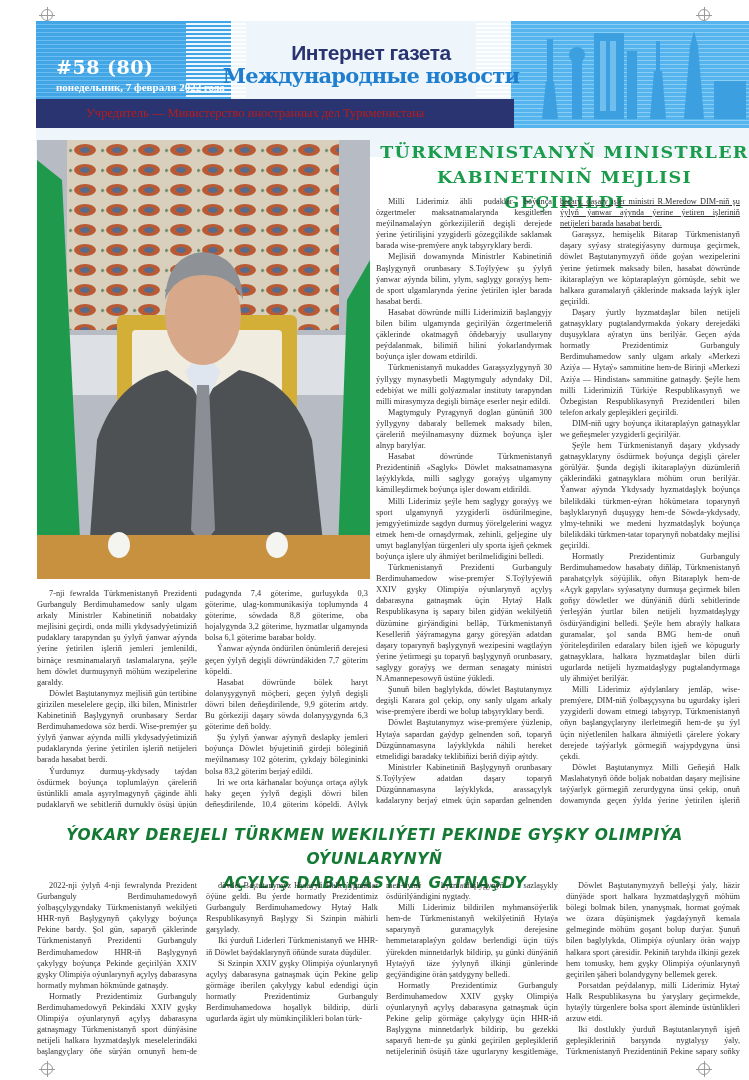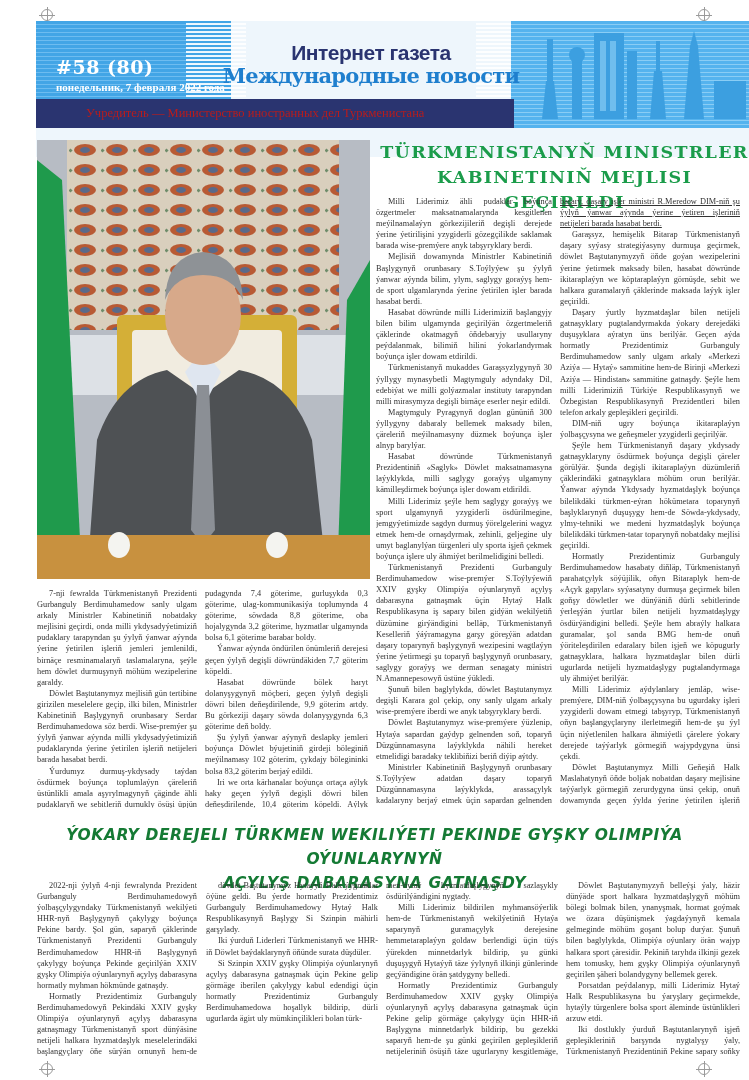--- a/index.html
+++ b/index.html
@@ -117,31 +117,31 @@
 
 <div class="col c1">
   <p>Milli Liderimiz ähli pudaklar boýunça özgertmeler maksatnamalarynda kesgitlenen meýilnamalaýyn görkezijileriň degişli derejede ýerine ýetirilişini yzygiderli gözegçilikde saklamak barada wise-premýere anyk tabşyryklary berdi.</p>
   <p>Mejlisiň dowamynda Ministrler Kabinetiniň Başlygynyň orunbasary S.Toýlyýew şu ýylyň ýanwar aýynda bilim, ylym, saglygy goraýyş hem-de sport ulgamlarynda ýerine ýetirilen işler barada hasabat berdi.</p>
   <p>Hasabat döwründe milli Liderimiziň başlangyjy bilen bilim ulgamynda geçirilýän özgertmeleriň çäklerinde okatmagyň öňdebaryjy usullaryny peýdalanmak, bilimiň hilini ýokarlandyrmak boýunça işler dowam etdirildi.</p>
   <p>Türkmenistanyň mukaddes Garaşsyzlygynyň 30 ýyllygy mynasybetli Magtymguly adyndaky Dil, edebiýat we milli golýazmalar instituty tarapyndan milli mirasymyza degişli birnäçe eserler neşir edildi.</p>
   <p>Magtymguly Pyragynyň doglan gününiň 300 ýyllygyny dabaraly bellemek maksady bilen, çäreleriň meýilnamasyny düzmek boýunça işler alnyp barylýar.</p>
   <p>Hasabat döwründe Türkmenistanyň Prezidentiniň «Saglyk» Döwlet maksatnamasyna laýyklykda, milli saglygy goraýyş ulgamyny kämilleşdirmek boýunça işler dowam etdirildi.</p>
   <p>Milli Liderimiz şeýle hem saglygy goraýyş we sport ulgamynyň yzygiderli ösdürilmegine, jemgyýetimizde sagdyn durmuş ýörelgelerini wagyz etmek hem-de ornaşdyrmak, zehinli, geljegine uly umyt baglanylýan türgenleri uly sporta işjeň çekmek boýunça işlere uly ähmiýet berilmelidigini belledi.</p>
   <p>Türkmenistanyň Prezidenti Gurbanguly Berdimuhamedow wise-premýer S.Toýlyýewiň XXIV gyşky Olimpiýa oýunlarynyň açylyş dabarasyna gatnaşmak üçin Hytaý Halk Respublikasyna iş sapary bilen gidýän wekilýetiň düzümine girýändigini belläp, Türkmenistanyň Keselleriň ýáýramagyna garşy göreşýän adatdan daşary toparynyň başlygynyň wezipesini wagtlaýyn ýerine ýetirmegi şu toparyň başlygynyň orunbasary, saglygy goraýyş we derman senagaty ministri N.Amannepesowyň üstüne ýükledi.</p>
-  <p>Şunuň bilen baglylykda, döwlet Baştutanymyz degişli Karara gol çekip, ony sanly ulgam arkaly wise-premýere iberdi we anyk tabşyryklary berdi.</p>
+  <p>Şunuň bilen baglylykda, döwlet Baştutanymyz degişli Karara gol çekip, ony sanly ulgam arkaly wise-premýere iberdi we bolup tabşyryklary berdi.</p>
   <p>Döwlet Baştutanymyz wise-premýere ýüzlenip, Hytaýa sapardan gaýdyp gelnenden soň, toparyň Düzgünnamasyna laýyklykda nähili hereket etmelidigi baradaky teklibiňizi beriň diýip aýtdy.</p>
   <p>Ministrler Kabinetiniň Başlygynyň orunbasary S.Toýlyýew adatdan daşary toparyň Düzgünnamasyna laýyklykda, arassaçylyk kadalaryny berjaý etmek üçin sapardan gelnenden soň, hökmany suratda, karantin çäreleriniň berjaý edilmelidigini, bu çäreleriň iň gysga wagtynyň — 3 gün, ortaça wagtynyň — 10 gün, iň wajyp wagtynyň bolsa 21 gün bolmalydygyny habar berdi.</p>
 
 </div>
 
 <div class="col c2">
   <p style="text-indent:0;text-decoration:underline;">basary, daşary işler ministri R.Meredow DIM-niň şu ýylyň ýanwar aýynda ýerine ýetiren işleriniň netijeleri barada hasabat berdi.</p>
   <p>Garaşsyz, hemişelik Bitarap Türkmenistanyň daşary syýasy strategiýasyny durmuşa geçirmek, döwlet Baştutanymyzyň öňde goýan wezipelerini ýerine ýetirmek maksady bilen, hasabat döwründe ikitaraplaýyn we köptaraplaýyn görnüşde, sebit we halkara guramalaryň çäklerinde maksada laýyk işler geçirildi.</p>
   <p>Daşary ýurtly hyzmatdaşlar bilen netijeli gatnaşyklary pugtalandyrmakda ýokary derejedäki duşuşyklara aýratyn üns berilýär. Geçen aýda hormatly Prezidentimiz Gurbanguly Berdimuhamedow sanly ulgam arkaly «Merkezi Aziýa — Hytaý» sammitine hem-de Birinji «Merkezi Aziýa — Hindistan» sammitine gatnaşdy. Şeýle hem milli Liderimiziň Türkiýe Respublikasynyň we Özbegistan Respublikasynyň Prezidentleri bilen telefon arkaly gepleşikleri geçirildi.</p>
-  <p>DIM-niň ugry boýunça ikitaraplaýyn ýolbaşçysyna we geňeşmeler yzygiderli geçirilýär.</p>
+  <p>DIM-niň ugry boýunça ikitaraplaýyn gatnaşyklar we geňeşmeler yzygiderli geçirilýär.</p>
   <p>Şeýle hem Türkmenistanyň daşary ykdysady gatnaşyklaryny ösdürmek boýunça degişli çäreler görülýär. Şunda degişli ikitaraplaýyn düzümleriň çäklerindäki gatnaşyklara möhüm orun berilýär. Ýanwar aýynda Ykdysady hyzmatdaşlyk boýunça bilelikdäki türkmen-eýran hökümetara toparynyň başlyklarynyň duşuşygy hem-de Söwda-ykdysady, ylmy-tehniki we medeni hyzmatdaşlyk boýunça bilelikdäki türkmen-tatar toparynyň nobatdaky mejlisi geçirildi.</p>
   <p>Hormatly Prezidentimiz Gurbanguly Berdimuhamedow hasabaty diňläp, Türkmenistanyň parahatçylyk söýüjilik, oňyn Bitaraplyk hem-de «Açyk gapylar» syýasatyny durmuşa geçirmek bilen goňşy döwletler we dünýäniň dürli sebitlerinde ýerleşýän ýurtlar bilen netijeli hyzmatdaşlygy ösdürýändigini belledi. Şeýle hem abraýly halkara guramalar, şol sanda BMG hem-de onuň ýöriteleşdirilen edaralary bilen işjeň we köpugurly gatnaşyklara, halkara hyzmatdaşlar bilen dürli ugurlarda netijeli hyzmatdaşlygy pugtalandyrmaga uly ähmiýet berilýär.</p>
   <p>Milli Liderimiz aýdylanlary jemläp, wise-premýere, DIM-niň ýolbaşçysyna bu ugurdaky işleri yzygiderli dowam etmegi tabşyryp, Türkmenistanyň oňyn başlangyçlaryny ilerletmegiň hem-de şu ýyl üçin niýetlenilen halkara ähmiýetli çärelere ýokary derejede taýýarlyk görmegiň wajypdygyna ünsi çekdi.</p>
   <p>Döwlet Baştutanymyz Milli Geňeşiň Halk Maslahatynyň öňde boljak nobatdan daşary mejlisine taýýarlyk görmegiň zerurdygyna ünsi çekip, onuň dowamynda geçen ýylda ýerine ýetirilen işleriň netijeleriniň jemleniljekdigini, şeýle hem döwletimizi geljek 30 ýylda ösdürmegiň esasy ugurlaryny kesgitlemek boýunça taryhy çözgütleriň kabul ediljekdigini aýtdy.</p>
 
 </div>
 
 <div class="col c3">
   <p>7-nji fewralda Türkmenistanyň Prezidenti Gurbanguly Berdimuhamedow sanly ulgam arkaly Ministrler Kabinetiniň nobatdaky mejlisini geçirdi, onda milli ykdysadyýetimiziň pudaklary tarapyndan şu ýylyň ýanwar aýynda ýerine ýetirilen işleriň jemleri jemlenildi, birnäçe resminamalaryň taslamalaryna, şeýle hem döwlet durmuşynyň möhüm wezipelerine garaldy.</p>
   <p>Döwlet Baştutanymyz mejlisiň gün tertibine girizilen meselelere geçip, ilki bilen, Ministrler Kabinetiniň Başlygynyň orunbasary Serdar Berdimuhamedowa söz berdi. Wise-premýer şu ýylyň ýanwar aýynda milli ykdysadyýetimiziň pudaklarynda ýerine ýetirilen işleriň netijeleri barada hasabat berdi.</p>
@@ -166,21 +166,21 @@
   <p>2022-nji ýylyň 4-nji fewralynda Prezident Gurbanguly Berdimuhamedowyň ýolbaşçylygyndaky Türkmenistanyň wekilýeti HHR-nyň Başlygynyň çakylygy boýunça Pekine bardy. Şol gün, saparyň çäklerinde Türkmenistanyň Prezidenti Gurbanguly Berdimuhamedow HHR-iň Başlygynyň çakylygy boýunça Pekinde geçirilýän XXIV gyşky Olimpiýa oýunlarynyň açylyş dabarasyna hormatly myhman hökmünde gatnaşdy.</p>
   <p>Hormatly Prezidentimiz Gurbanguly Berdimuhamedowyň Pekindäki XXIV gyşky Olimpiýa oýunlarynyň açylyş dabarasyna gatnaşmagy Türkmenistanyň sport dünýäsine netijeli halkara hyzmatdaşlyk meselelerindäki başlangyçlary öňe sürýän ornunyň hem-de mundan beýläk-de umumadamzat ynsanperwer gymmatlyklaryna esaslanýan Olimpiýa hereketini ösdürmäge netijeli goşant goşmagynyň nobatdaky aýdyň tassyklanmasy boldy.</p>
 </div>
 <div class="col b2">
   <p>döwlet Baştutanymyz Hytaýyň Halk ýygnaklar öýüne geldi. Bu ýerde hormatly Prezidentimiz Gurbanguly Berdimuhamedowy Hytaý Halk Respublikasynyň Başlygy Si Szinpin mähirli garşylady.</p>
   <p>Iki ýurduň Liderleri Türkmenistanyň we HHR-iň Döwlet baýdaklarynyň öňünde surata düşdüler.</p>
   <p>Si Szinpin XXIV gyşky Olimpiýa oýunlarynyň açylyş dabarasyna gatnaşmak üçin Pekine gelip görmäge iberilen çakylygy kabul edendigi üçin hormatly Prezidentimiz Gurbanguly Berdimuhamedowa hoşallyk bildirip, dürli ugurlarda ägirt uly mümkinçilikleri bolan türk-</p>
 </div>
 <div class="col b3">
   <p style="text-indent:0;">men-hytaý hyzmatdaşlygynyň sazlaşykly ösdürilýändigini nygtady.</p>
-  <p>Milli Liderimiz bildirilen myhmansöýerlik hem-de Türkmenistanyň wekilýetiniň Hytaýa saparynyň guramaçylyk derejesine hemmetaraplaýyn goldaw berlendigi üçin tüýs ýürekden minnetdarlyk bildirip, şu günki duşuşygyň Hytaýyň täze ýylynyň ilkinji günlerinde geçýändigine örän şatdygyny belledi.</p>
+  <p>Milli Liderimiz bildirilen myhmansöýerlik hem-de Türkmenistanyň wekilýetiniň Hytaýa saparynyň guramaçylyk derejesine hemmetaraplaýyn goldaw berlendigi üçin tüýs ýürekden minnetdarlyk bildirip, şu günki dünýäniň Hytaýyň täze ýylynyň ilkinji günlerinde geçýändigine örän şatdygyny belledi.</p>
   <p>Hormatly Prezidentimiz Gurbanguly Berdimuhamedow XXIV gyşky Olimpiýa oýunlarynyň açylyş dabarasyna gatnaşmak üçin Pekine gelip görmäge çakylygy üçin HHR-iň Başlygyna minnetdarlyk bildirip, bu gezekki saparyň hem-de şu günki geçirilen gepleşikleriň netijeleriniň ösüşiň täze ugurlaryny kesgitlemäge, ikitaraplaýyn gatnaşyklaryň mundan beýläk-de ösdürilmegine täze itergi berjekdigine ynam bildirdi.</p>
 </div>
 <div class="col b4">
   <p>Döwlet Baştutanymyzyň belleýşi ýaly, häzir dünýäde sport halkara hyzmatdaşlygyň möhüm bölegi bolmak bilen, ynanyşmak, hormat goýmak we özara düşünişmek ýagdaýynyň kemala gelmeginde möhüm goşant bolup durýar. Şunuň bilen baglylykda, Olimpiýa oýunlary örän wajyp halkara sport çäresidir. Pekiniň taryhda ilkinji gezek hem tomusky, hem gyşky Olimpiýa oýunlarynyň geçirilen şäheri bolandygyny bellemek gerek.</p>
   <p>Porsatdan peýdalanyp, milli Liderimiz Hytaý Halk Respublikasyna bu ýaryşlary geçirmekde, hytaýly türgenlere bolsa sport äleminde üstünlikleri arzuw etdi.</p>
   <p>Iki dostlukly ýurduň Baştutanlarynyň işjeň gepleşikleriniň barşynda nygtalyşy ýaly, Türkmenistanyň Prezidentiniň Pekine sapary soňky ýyllarda hil taýdan täze dereje çykan hem-de maz-</p>
 
 </div>
 
 </body></html>

